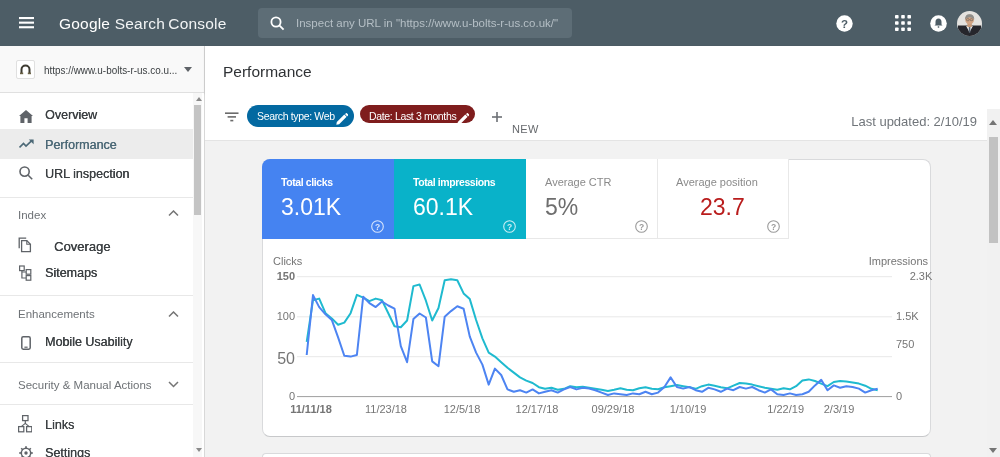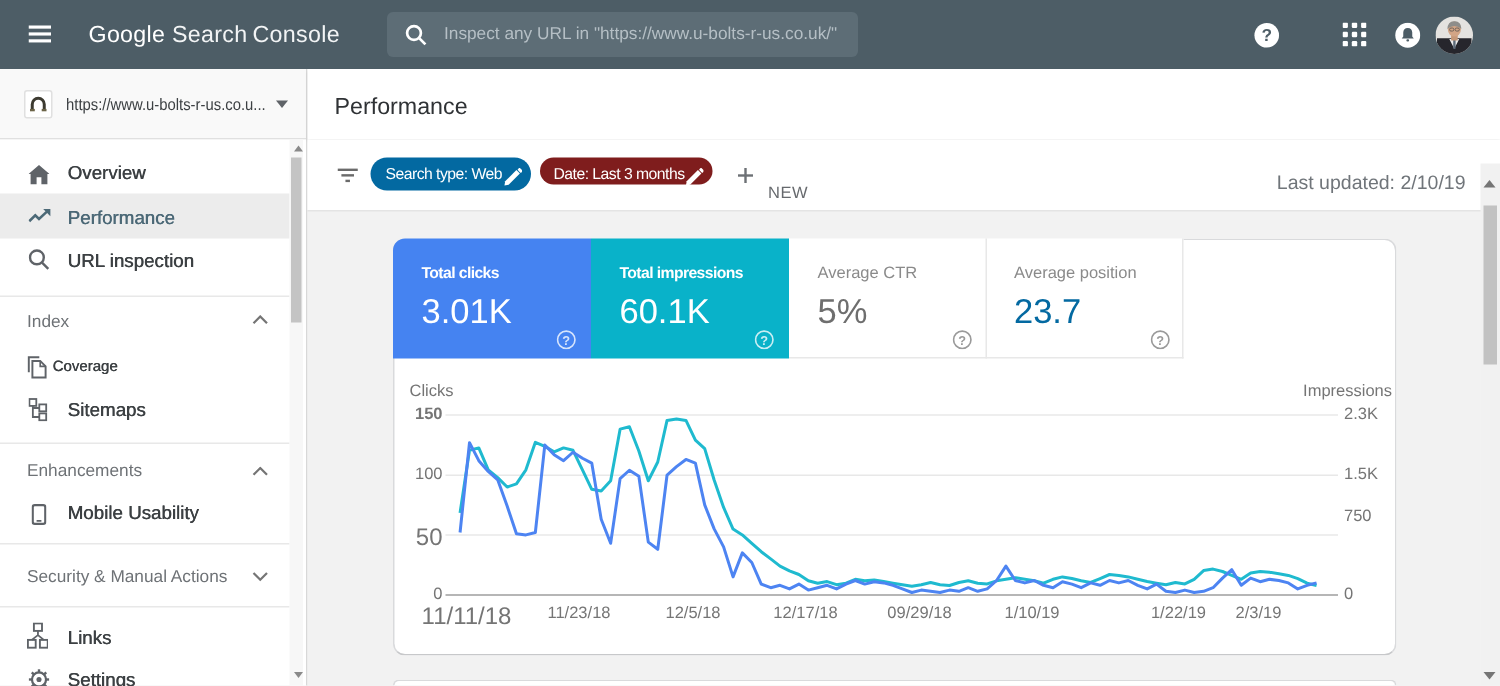--- a/index.html
+++ b/index.html
@@ -94,21 +94,21 @@
 <div class="abs" style="left:0;top:197px;width:193px;height:1px;background:#e8e8e8;"></div>
 <div class="abs" style="left:18px;top:208.5px;font-size:11.5px;color:#6e7276;">Index</div>
 <svg class="abs" style="left:168px;top:210px;" width="11" height="7" viewBox="0 0 11 7">
 <path d="M1 5.5 L5.5 1 10 5.5" fill="none" stroke="#757575" stroke-width="1.5"></path>
   </svg>
 <svg class="abs" style="left:18px;top:237px;" width="14" height="16" viewBox="0 0 14 16">
 <path d="M1.2 11.2 V1.2 H8.2" fill="none" stroke="#5f6368" stroke-width="1.3"></path>
 <path d="M3.6 3.6 H8.8 L12.4 7.2 V14.6 H3.6 Z" fill="none" stroke="#5f6368" stroke-width="1.3"></path>
 <path d="M8.8 3.6 V7.2 H12.4" fill="none" stroke="#5f6368" stroke-width="1.1"></path>
   </svg>
-<div class="abs" style="left:35px;top:239px;font-size:10px;color:#3c4043;text-shadow:0.3px 0 0 #3c4043;">Coverage</div>
+<div class="abs" style="left:54px;top:239px;font-size:13px;color:#3c4043;text-shadow:0.3px 0 0 #3c4043;">Coverage</div>
 <svg class="abs" style="left:19px;top:265px;" width="13" height="16" viewBox="0 0 13 16">
 <rect x="0.6" y="1" width="4.6" height="4.6" fill="none" stroke="#5f6368" stroke-width="1.2"></rect>
 <rect x="7.2" y="4.6" width="4.6" height="4.6" fill="none" stroke="#5f6368" stroke-width="1.2"></rect>
 <rect x="7.2" y="10.6" width="4.6" height="4.6" fill="none" stroke="#5f6368" stroke-width="1.2"></rect>
 <path d="M2.9 5.6 V13 H7.2 M2.9 7 H7.2" fill="none" stroke="#5f6368" stroke-width="1.2"></path>
   </svg>
 <div class="abs" style="left:45px;top:266px;font-size:12.5px;color:#3c4043;text-shadow:0.3px 0 0 #3c4043;">Sitemaps</div>
 <div class="abs" style="left:0;top:295px;width:193px;height:1px;background:#e8e8e8;"></div>
 <div class="abs" style="left:18px;top:308px;font-size:11.5px;color:#6e7276;">Enhancements</div>
 <svg class="abs" style="left:168px;top:311px;" width="11" height="7" viewBox="0 0 11 7">
@@ -183,50 +183,50 @@
 <div class="abs" style="left:394px;top:159px;width:132px;height:80px;background:#09b2c9;"></div>
 <div class="abs" style="left:526px;top:159px;width:132px;height:80px;background:#fff;border-right:1px solid #e8e8e8;border-bottom:1px solid #e8e8e8;"></div>
 <div class="abs" style="left:658px;top:159px;width:131px;height:80px;background:#fff;border-right:1px solid #e8e8e8;border-bottom:1px solid #e8e8e8;"></div>
 <div class="abs" style="left:281px;top:176px;font-size:10.5px;font-weight:bold;letter-spacing:-0.4px;color:#fff;">Total clicks</div>
 <div class="abs" style="left:281px;top:194px;font-size:23px;color:#fff;">3.01K</div>
 <div class="abs" style="left:413px;top:176px;font-size:10.5px;font-weight:bold;letter-spacing:-0.4px;color:#fff;">Total impressions</div>
 <div class="abs" style="left:413px;top:194px;font-size:23px;color:#fff;">60.1K</div>
 <div class="abs" style="left:545px;top:176px;font-size:11px;color:#8a8a8a;">Average CTR</div>
 <div class="abs" style="left:545px;top:194px;font-size:23px;color:#6e6e6e;">5%</div>
 <div class="abs" style="left:676px;top:176px;font-size:11px;color:#8a8a8a;">Average position</div>
-<div class="abs" style="left:676px;top:194px;font-size:23px;color:#0369a1;">23.7</div>
+<div class="abs" style="left:700px;top:194px;font-size:23px;color:#b91c1c;">23.7</div>
 <svg class="abs" style="left:371.0px;top:220px;" width="13" height="13" viewBox="0 0 13 13">
 <circle cx="6.5" cy="6.5" r="5.8" fill="none" stroke="#fff" stroke-width="1.1" stroke-opacity="0.78"></circle>
 <text x="6.5" y="9.8" font-size="8.5" font-family="Liberation Sans" font-weight="bold" fill="#fff" fill-opacity="0.78" text-anchor="middle">?</text>
   </svg>
 <svg class="abs" style="left:503.0px;top:220px;" width="13" height="13" viewBox="0 0 13 13">
 <circle cx="6.5" cy="6.5" r="5.8" fill="none" stroke="#fff" stroke-width="1.1" stroke-opacity="0.78"></circle>
 <text x="6.5" y="9.8" font-size="8.5" font-family="Liberation Sans" font-weight="bold" fill="#fff" fill-opacity="0.78" text-anchor="middle">?</text>
   </svg>
 <svg class="abs" style="left:635.0px;top:220px;" width="13" height="13" viewBox="0 0 13 13">
 <circle cx="6.5" cy="6.5" r="5.8" fill="none" stroke="#9a9a9a" stroke-width="1.1" stroke-opacity="1"></circle>
 <text x="6.5" y="9.8" font-size="8.5" font-family="Liberation Sans" font-weight="bold" fill="#9a9a9a" fill-opacity="1" text-anchor="middle">?</text>
   </svg>
 <svg class="abs" style="left:766.5px;top:220px;" width="13" height="13" viewBox="0 0 13 13">
 <circle cx="6.5" cy="6.5" r="5.8" fill="none" stroke="#9a9a9a" stroke-width="1.1" stroke-opacity="1"></circle>
 <text x="6.5" y="9.8" font-size="8.5" font-family="Liberation Sans" font-weight="bold" fill="#9a9a9a" fill-opacity="1" text-anchor="middle">?</text>
   </svg>
 
 <div class="abs" style="left:273px;top:255px;font-size:11px;color:#757575;">Clicks</div>
 <div class="abs" style="left:778px;top:255px;width:150px;text-align:right;font-size:11px;color:#757575;">Impressions</div>
-<div style="position:absolute;left:271px;top:403px;width:80px;text-align:center;font-size:16px;color:#757575;">11/11/18</div>
+<div style="position:absolute;left:271px;top:403px;width:80px;text-align:center;font-size:11px;color:#757575;font-weight:bold;">11/11/18</div>
 <div style="position:absolute;left:346px;top:403px;width:80px;text-align:center;font-size:11px;color:#757575;">11/23/18</div>
 <div style="position:absolute;left:422px;top:403px;width:80px;text-align:center;font-size:11px;color:#757575;">12/5/18</div>
 <div style="position:absolute;left:497px;top:403px;width:80px;text-align:center;font-size:11px;color:#757575;">12/17/18</div>
 <div style="position:absolute;left:573px;top:403px;width:80px;text-align:center;font-size:11px;color:#757575;">09/29/18</div>
 <div style="position:absolute;left:648px;top:403px;width:80px;text-align:center;font-size:11px;color:#757575;">1/10/19</div>
 <div style="position:absolute;left:724px;top:403px;width:80px;text-align:right;font-size:11px;color:#757575;">1/22/19</div>
 <div style="position:absolute;left:799px;top:403px;width:80px;text-align:center;font-size:11px;color:#757575;">2/3/19</div>
 <div style="position:absolute;left:245px;top:269.7px;width:50px;text-align:right;font-size:11px;color:#757575;font-weight:bold;">150</div>
-<div style="position:absolute;left:896px;top:269.7px;width:50px;text-align:left;font-size:11px;color:#757575;">2.3K</div>
+<div style="position:absolute;left:896px;top:269.7px;width:50px;text-align:center;font-size:11px;color:#757575;">2.3K</div>
 <div style="position:absolute;left:245px;top:309.8px;width:50px;text-align:right;font-size:11px;color:#757575;">100</div>
 <div style="position:absolute;left:896px;top:309.8px;width:50px;text-align:left;font-size:11px;color:#757575;">1.5K</div>
 <div style="position:absolute;left:245px;top:349.7px;width:50px;text-align:right;font-size:16px;color:#757575;">50</div>
 <div style="position:absolute;left:896px;top:338px;width:50px;text-align:left;font-size:11px;color:#757575;">750</div>
 <div style="position:absolute;left:245px;top:389.6px;width:50px;text-align:right;font-size:11px;color:#757575;">0</div>
 <div style="position:absolute;left:896px;top:389.6px;width:50px;text-align:left;font-size:11px;color:#757575;">0</div>
 
 <svg class="abs" style="left:0;top:0;pointer-events:none;" width="1000" height="457" viewBox="0 0 1000 457">
 <line x1="297" y1="276.7" x2="892" y2="276.7" stroke="#e8e8e8" stroke-width="1"></line>
 <line x1="297" y1="316.8" x2="892" y2="316.8" stroke="#e8e8e8" stroke-width="1"></line>

